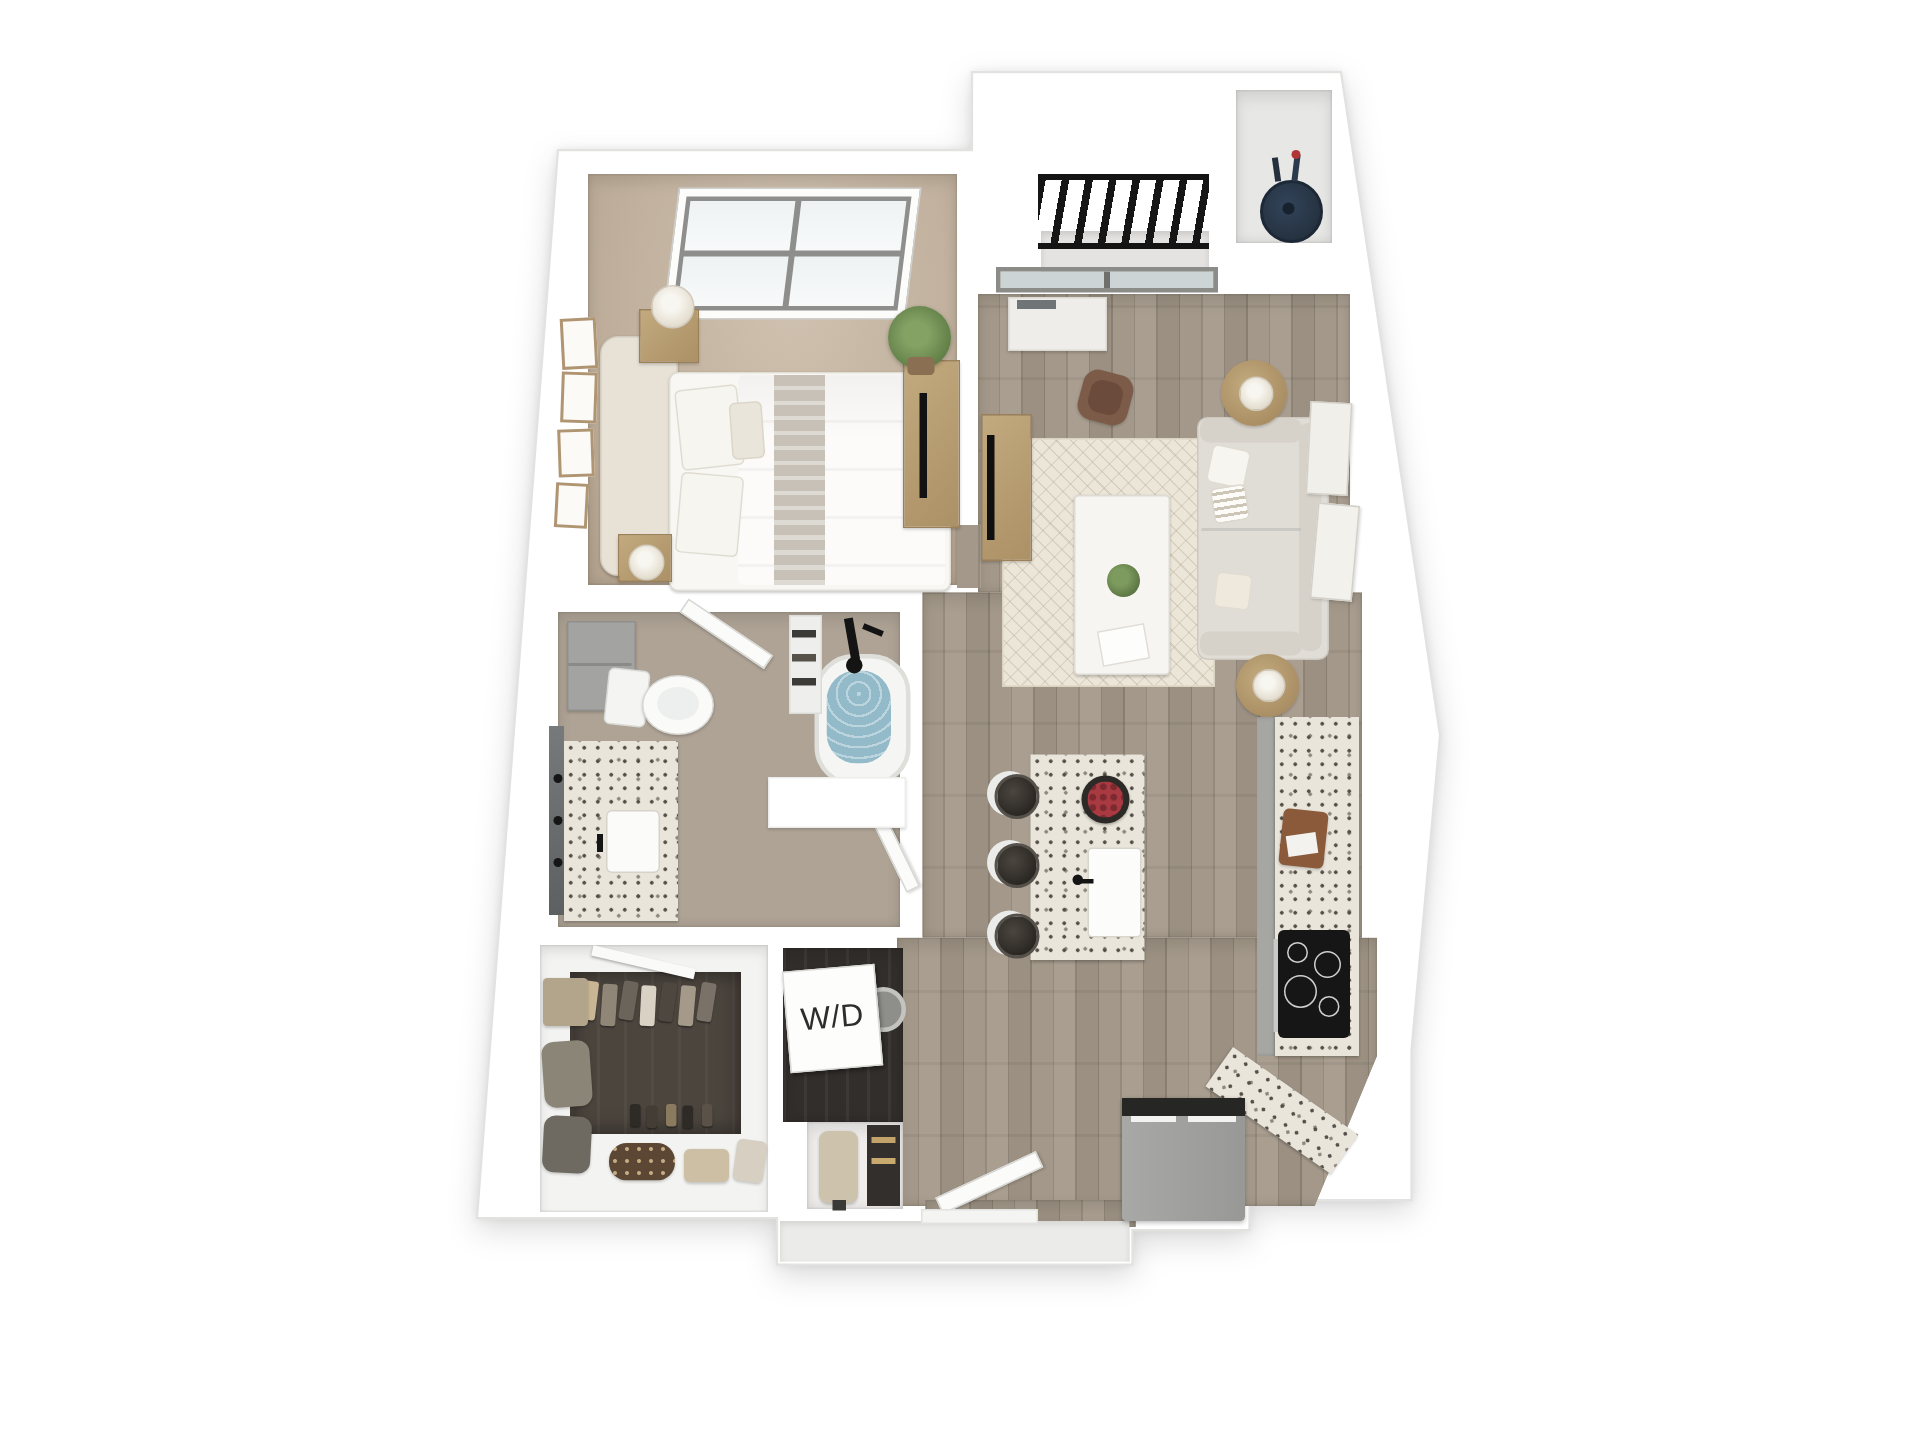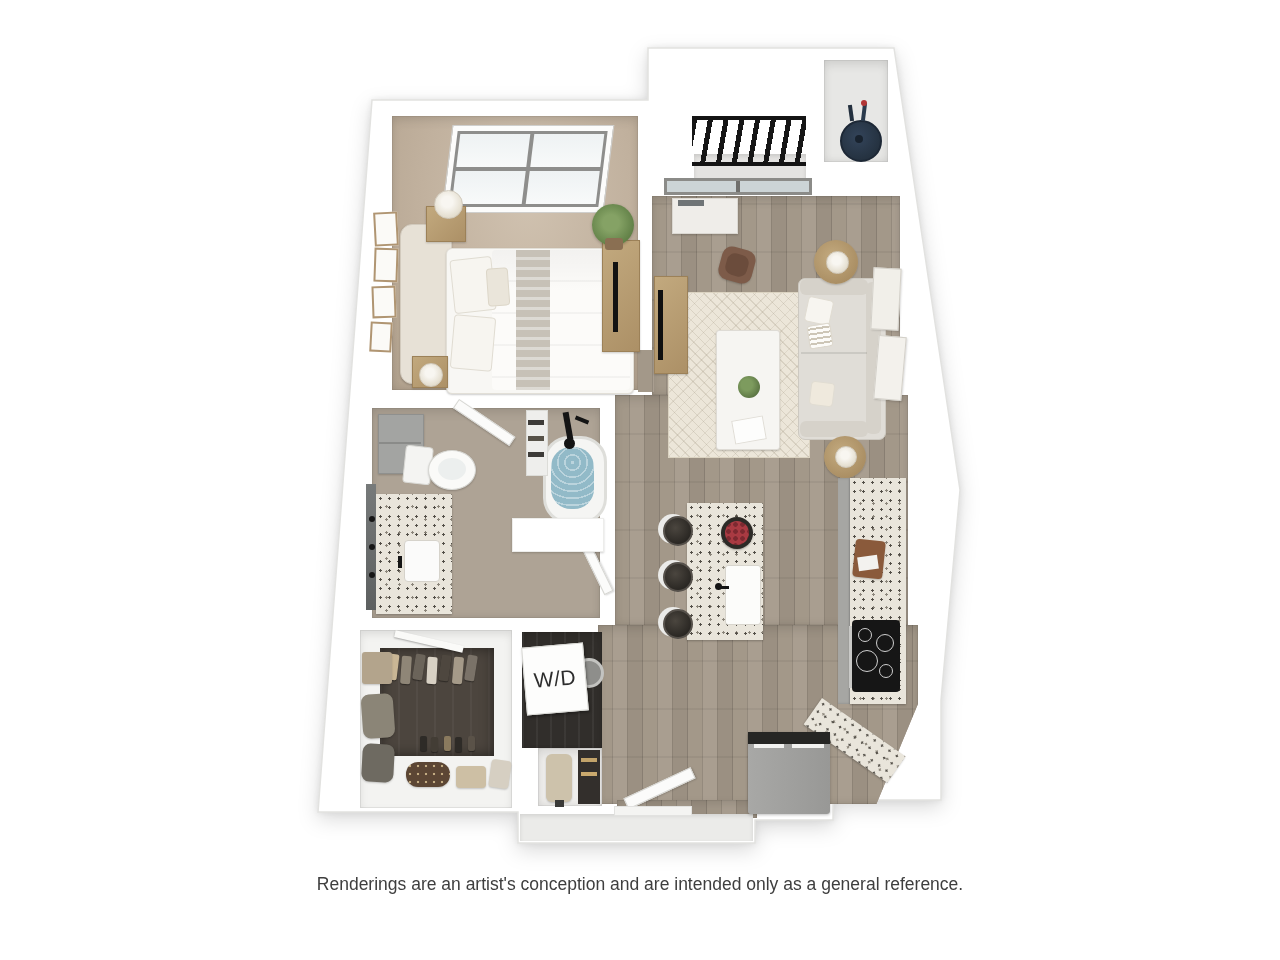--- a/index.html
+++ b/index.html
@@ -240,16 +240,15 @@
   <div class="abs burner" style="left:879px;top:664px;width:12px;height:12px;"></div>
   <div class="abs" style="left:849px;top:626px;width:3px;height:62px;background:#c9c9c7;"></div>
   <div class="abs furn" style="left:854px;top:540px;width:30px;height:38px;background:#8a5a3b;border-radius:4px;transform:rotate(6deg);"></div>
   <div class="abs" style="left:858px;top:556px;width:20px;height:14px;background:#f3f2ef;transform:rotate(-8deg);"></div>
   <div class="abs" id="fridge" style="left:748px;top:732px;width:82px;height:82px;box-shadow:0 1px 3px rgba(0,0,0,.25);"></div>
   <div class="abs" style="left:748px;top:732px;width:82px;height:12px;background:#262624;"></div>
   <div class="abs" style="left:754px;top:744px;width:30px;height:4px;background:#f2f2f0;"></div>
   <div class="abs" style="left:792px;top:744px;width:32px;height:4px;background:#f2f2f0;"></div>
 
   <div id="disclaimer">
-    <div>Renderings are an artist's conception and are intended only as a general reference.</div>
   </div>
 
 </div>
 
 </body></html>

